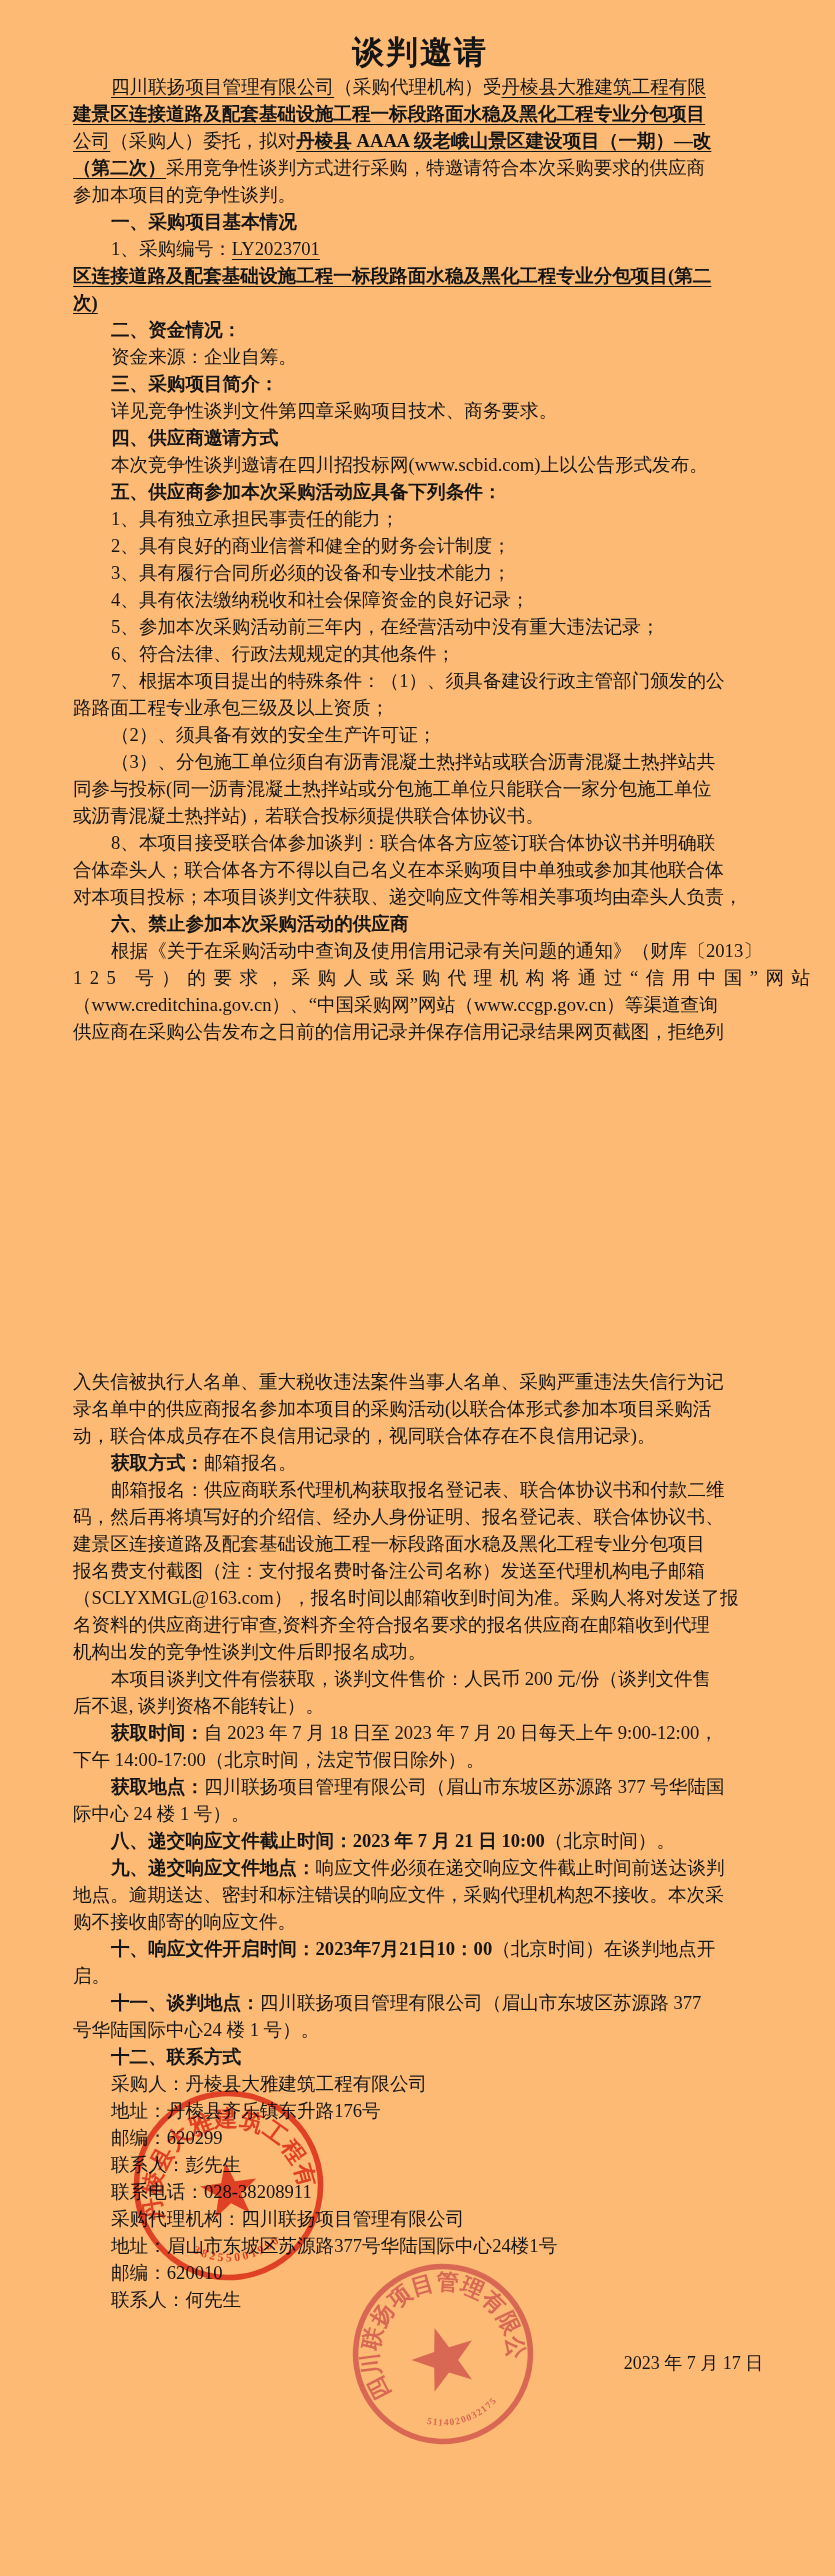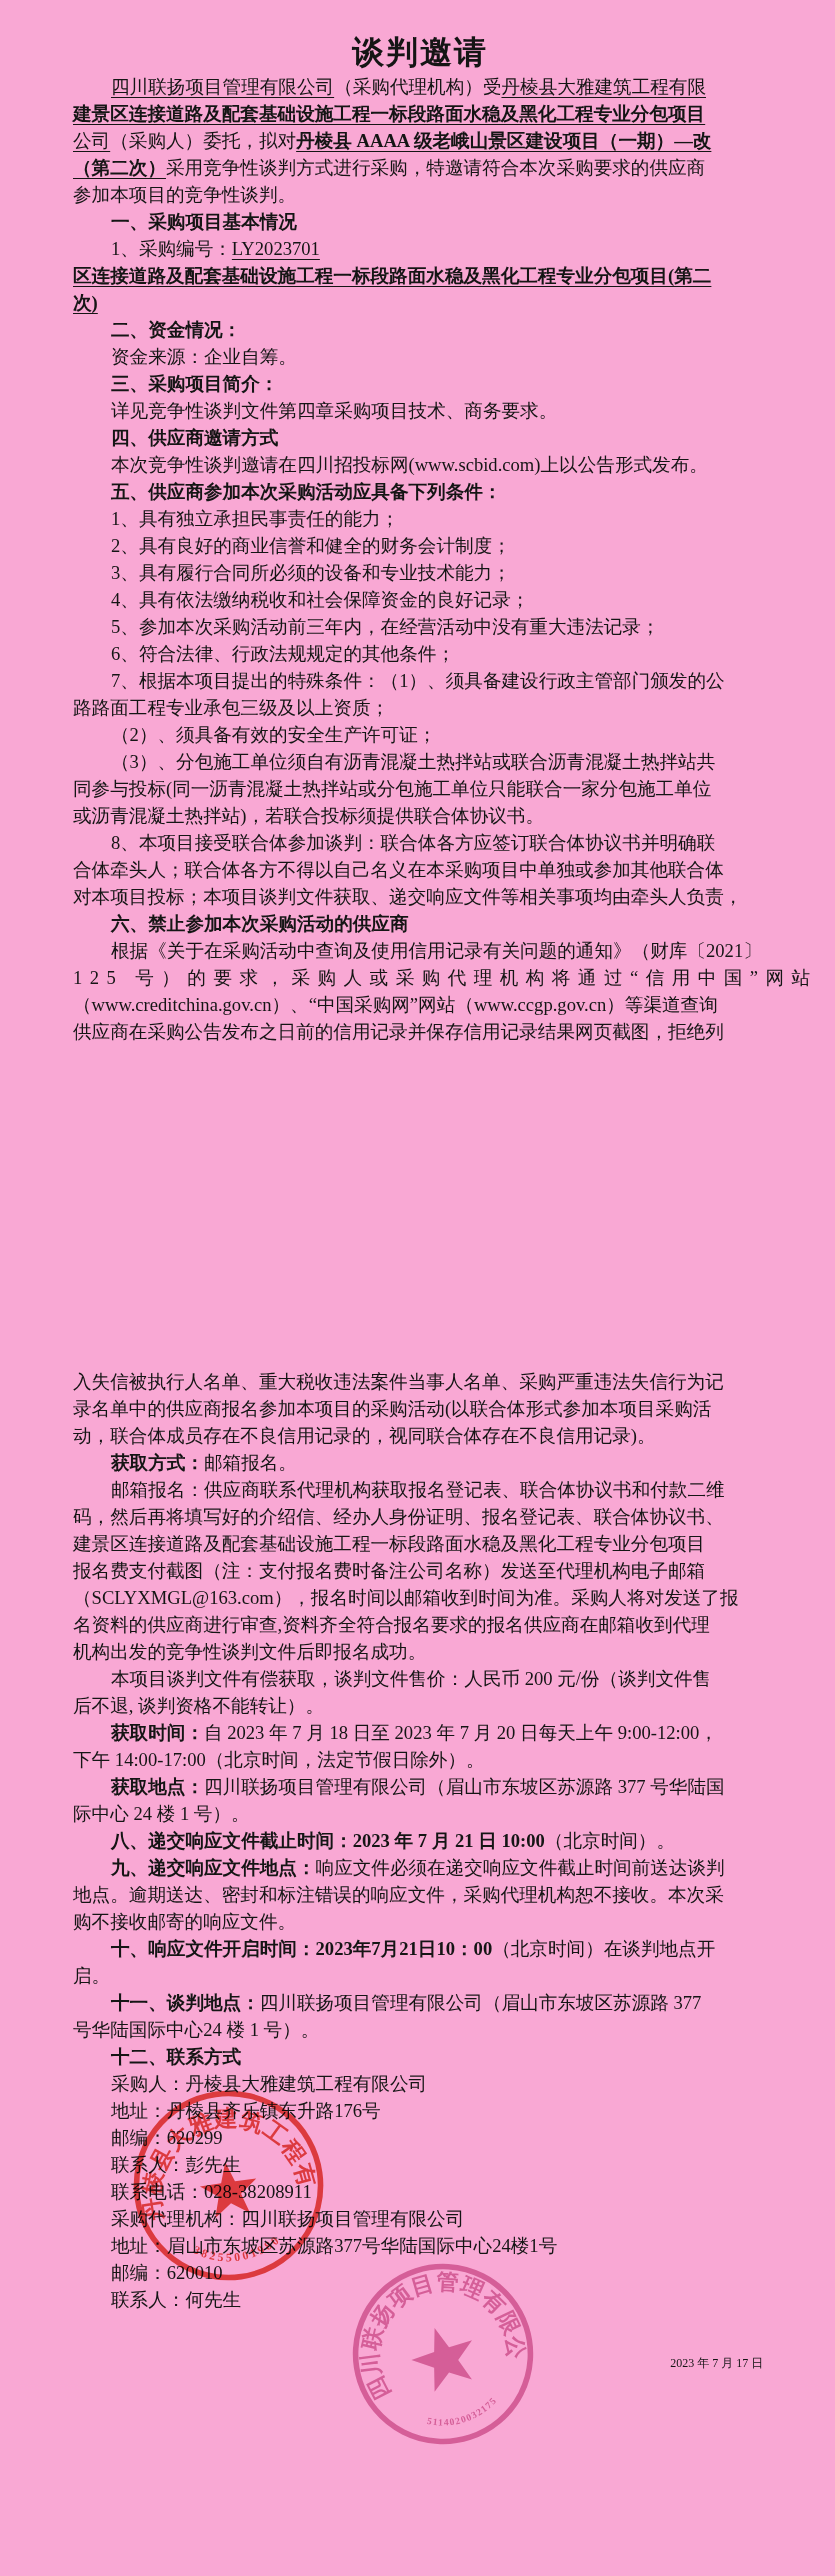--- a/index.html
+++ b/index.html
@@ -1,20 +1,20 @@
 <!DOCTYPE html>
 <html lang="zh" style="font-size:10px"><head>
 <meta charset="utf-8">
 <style>
   html,body{margin:0;padding:0;background:#e8e8e8;}
   .page{
     position:relative;
     width:836px;height:2576px;
     margin:0 auto;
-    background:#f9a8d4;
+    background:#fdba74;
     color:#151515;
     font-family:"Liberation Serif","DejaVu Serif",serif;
     box-sizing:border-box;
     padding:32px 69px 0 73px;
     overflow:hidden;
   }
   .title{
     text-align:center;
     font-size:32px;
     font-weight:700;
@@ -33,21 +33,21 @@
   .line.gap{margin-top:323px;}
   .run.b{font-weight:700;}
   .run.u{
     text-decoration:underline;
     text-decoration-thickness:1.2px;
     text-underline-offset:4.3px;
   }
   .date-line{
     margin-top:37px;
     text-align:right;
-    font-size:12px;
+    font-size:18px;
     line-height:27px;
     padding-right:3.7px;
   }
   .stamp{
     position:absolute;
     mix-blend-mode:multiply;
     pointer-events:none;
   }
   .stamp-buyer{left:129px;top:2086px;opacity:.85;}
   .stamp-agency{left:350px;top:2261px;opacity:.80;}
@@ -86,21 +86,21 @@
       <div class="line indent"><span class="run">7、根据本项目提出的特殊条件：（1）、须具备建设行政主管部门颁发的公</span></div>
       <div class="line"><span class="run">路路面工程专业承包三级及以上资质；</span></div>
       <div class="line indent"><span class="run">（2）、须具备有效的安全生产许可证；</span></div>
       <div class="line indent"><span class="run">（3）、分包施工单位须自有沥青混凝土热拌站或联合沥青混凝土热拌站共</span></div>
       <div class="line"><span class="run">同参与投标(同一沥青混凝土热拌站或分包施工单位只能联合一家分包施工单位</span></div>
       <div class="line"><span class="run">或沥青混凝土热拌站)，若联合投标须提供联合体协议书。</span></div>
       <div class="line indent"><span class="run">8、本项目接受联合体参加谈判：联合体各方应签订联合体协议书并明确联</span></div>
       <div class="line"><span class="run">合体牵头人；联合体各方不得以自己名义在本采购项目中单独或参加其他联合体</span></div>
       <div class="line"><span class="run">对本项目投标；本项目谈判文件获取、递交响应文件等相关事项均由牵头人负责，</span></div>
       <div class="line indent"><span class="run b">六、禁止参加本次采购活动的供应商</span></div>
-      <div class="line indent"><span class="run">根据《关于在采购活动中查询及使用信用记录有关问题的通知》（财库〔2021〕</span></div>
+      <div class="line indent"><span class="run">根据《关于在采购活动中查询及使用信用记录有关问题的通知》（财库〔2013〕</span></div>
       <div class="line ls"><span class="run">125 号）的要求，采购人或采购代理机构将通过“信用中国”网站</span></div>
       <div class="line"><span class="run">（www.creditchina.gov.cn）、“中国采购网”网站（www.ccgp.gov.cn）等渠道查询</span></div>
       <div class="line"><span class="run">供应商在采购公告发布之日前的信用记录并保存信用记录结果网页截图，拒绝列</span></div>
       <div class="line gap"><span class="run">入失信被执行人名单、重大税收违法案件当事人名单、采购严重违法失信行为记</span></div>
       <div class="line"><span class="run">录名单中的供应商报名参加本项目的采购活动(以联合体形式参加本项目采购活</span></div>
       <div class="line"><span class="run">动，联合体成员存在不良信用记录的，视同联合体存在不良信用记录)。</span></div>
       <div class="line indent"><span class="run b">获取方式：</span><span class="run">邮箱报名。</span></div>
       <div class="line indent"><span class="run">邮箱报名：供应商联系代理机构获取报名登记表、联合体协议书和付款二维</span></div>
       <div class="line"><span class="run">码，然后再将填写好的介绍信、经办人身份证明、报名登记表、联合体协议书、</span></div>
       <div class="line"><span class="run">建景区连接道路及配套基础设施工程一标段路面水稳及黑化工程专业分包项目</span></div>

